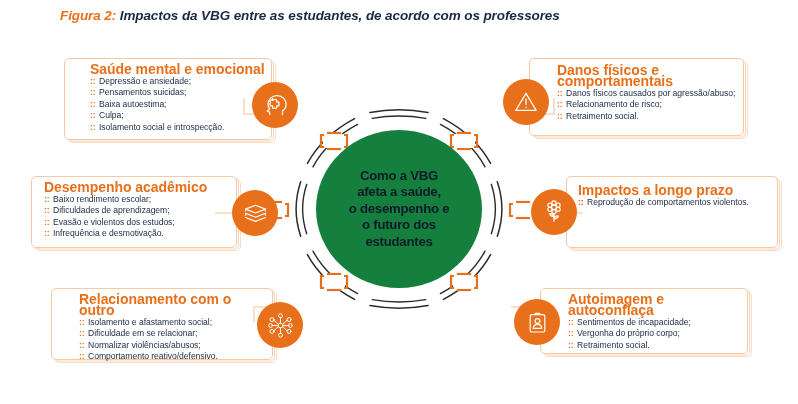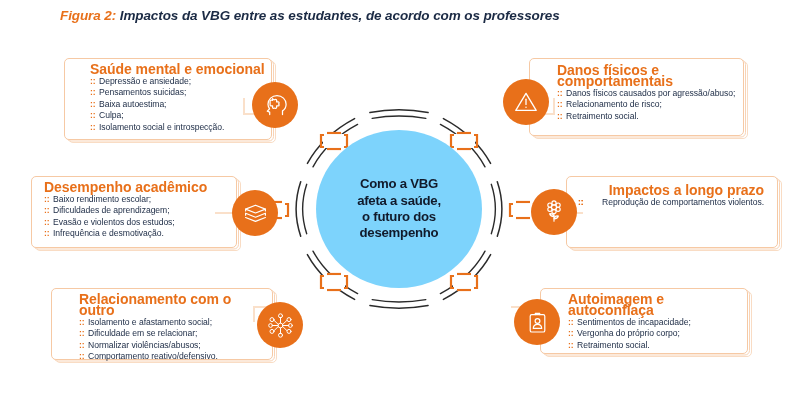--- a/index.html
+++ b/index.html
@@ -52,21 +52,21 @@
     background:#E8701A;z-index:6;
     display:flex;align-items:center;justify-content:center;
   }
   .badge svg{display:block;}
 
   
   .ringwrap{position:absolute;left:253px;top:93px;width:292px;height:232px;z-index:4;}
   .ringwrap svg{display:block;}
   .centerdisc{
     position:absolute;left:316px;top:130px;width:166px;height:158px;
-    border-radius:50%;background:#7dd3fc;z-index:5;
+    border-radius:50%;background:#15803d;z-index:5;
     display:flex;align-items:center;justify-content:center;
   }
   .centertxt{
     font-size:13.2px;font-weight:700;color:#111a2b;
     text-align:center;line-height:16.4px;letter-spacing:-0.25px;
   }
 
   
   .conn{position:absolute;background:#FAE0CA;z-index:3;}
 </style>
@@ -207,22 +207,23 @@
             <path d="M -7 8 L 7 8"></path>
         </g>
       </g>
     </svg>
   </div>
 
   <div class="centerdisc">
     <div class="centertxt">
       <div>Como a VBG</div>
       <div>afeta a saúde,</div>
+      <div>o desempenho e</div>
       <div>o futuro dos</div>
-      <div>desempenho</div>
+      <div>estudantes</div>
     </div>
   </div>
 
   <div class="card" style="left:64px;top:58px;width:208px;height:82px;">
     <div class="sheet l2"></div>
     <div class="sheet l1"></div>
     <div class="sheet l0"></div>
     <div class="body" style="left:26px;top:6px;width:178px;">
       <h3>Saúde mental e emocional</h3>
       <ul>
@@ -282,21 +283,21 @@
       <path d="M13.5 5.2 L23.4 9.1 L13.5 13.0 L3.6 9.1 Z"></path>
       <path d="M3.6 13.3 L13.5 17.2 L23.4 13.3"></path>
       <path d="M3.6 17.5 L13.5 21.4 L23.4 17.5"></path>
       <path d="M3.6 9.1 L3.6 11.0"></path>
         <path d="M23.4 9.1 L23.4 11.0"></path>
       <path d="M3.6 13.3 L3.6 15.2"></path>
         <path d="M23.4 13.3 L23.4 15.2"></path>
     </svg>
   </div>
 
-  <div class="card" style="left:566px;top:176px;width:212px;height:72px;text-align:right;">
+  <div class="card" style="left:566px;top:176px;width:212px;height:72px;">
     <div class="sheet l2"></div>
     <div class="sheet l1"></div>
     <div class="sheet l0"></div>
     <div class="body" style="left:12px;top:9px;width:186px;">
       <h3>Impactos a longo prazo</h3>
       <ul>
         <li><span class="mk">::</span></li>
         <li><span class="mk">::</span><span>Reprodução de comportamentos violentos.</span></li>
       </ul>
     </div>

